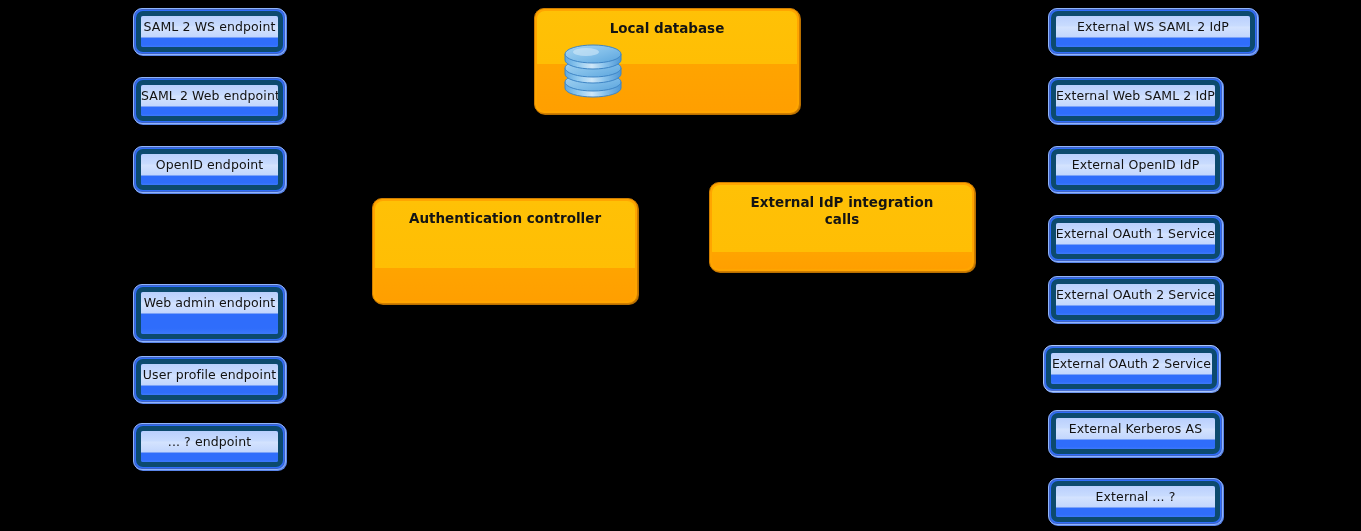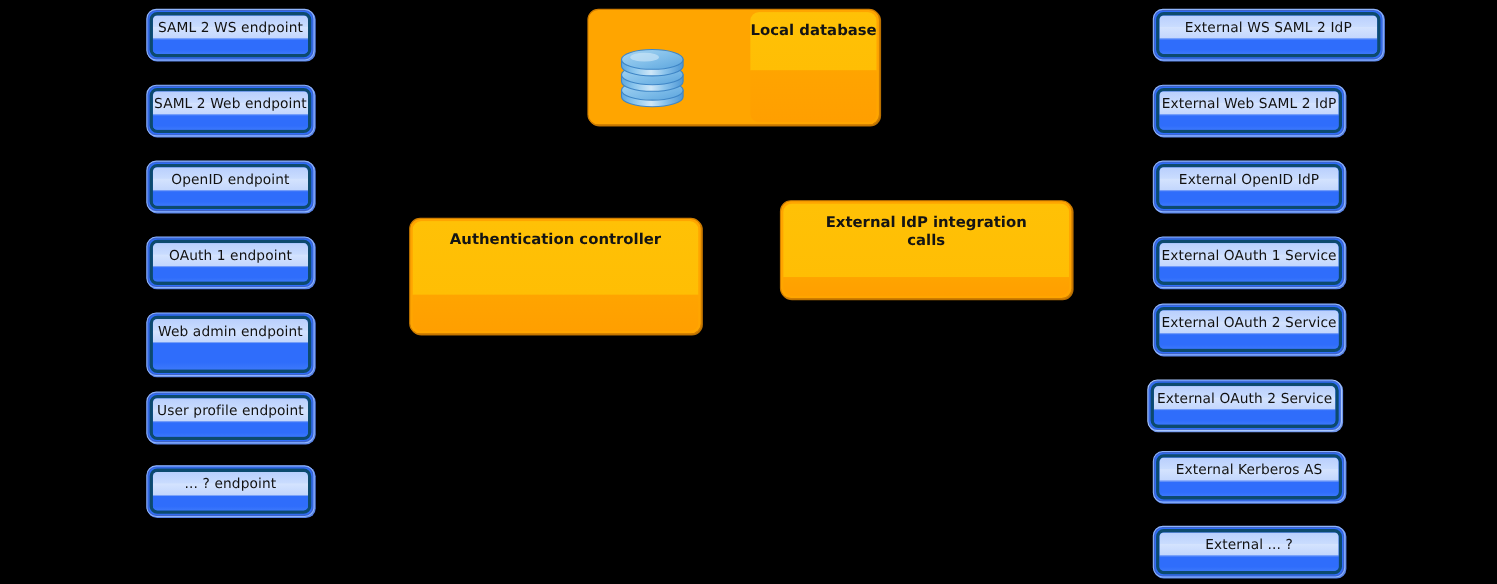--- a/index.html
+++ b/index.html
@@ -39,21 +39,21 @@
       0 0 0 1px #3f63c8 inset,
       1px 1px 0 0 #5a85e8;
     padding: 2px;
     display: flex;
     flex-direction: column;
     overflow: hidden;
   }
   .node-blue .inner {
     flex: 1 1 auto;
     border-radius: 7px;
-    border: 3px solid #0c4a6e;
+    border: 5px solid #0c4a6e;
     background: #2f6dfb;
     display: flex;
     flex-direction: column;
     overflow: hidden;
   }
   .node-blue .title-band {
     flex: 0 0 auto;
     height: 21px;
     line-height: 21px;
     text-align: center;
@@ -134,26 +134,20 @@
         <div class="title-band">SAML 2 Web endpoint</div>
         <div class="body-band"></div>
       </div>
     </div>
     <div class="node node-blue" style="left: 133px; top: 146px; width: 153px; height: 47px;">
       <div class="inner">
         <div class="title-band">OpenID endpoint</div>
         <div class="body-band"></div>
       </div>
     </div>
-    <div class="node node-blue" style="left: 133px; top: 215px; width: 153px; height: 47px;">
-      <div class="inner">
-        <div class="title-band">OAuth 1 endpoint</div>
-        <div class="body-band"></div>
-      </div>
-    </div>
     <div class="node node-blue" style="left: 133px; top: 284px; width: 153px; height: 58px;">
       <div class="inner">
         <div class="title-band">Web admin endpoint</div>
         <div class="body-band"></div>
       </div>
     </div>
     <div class="node node-blue" style="left: 133px; top: 356px; width: 153px; height: 47px;">
       <div class="inner">
         <div class="title-band">User profile endpoint</div>
         <div class="body-band"></div>
@@ -176,21 +170,21 @@
         <div class="title-band">External Web SAML 2 IdP</div>
         <div class="body-band"></div>
       </div>
     </div>
     <div class="node node-blue" style="left: 1048px; top: 146px; width: 175px; height: 47px;">
       <div class="inner">
         <div class="title-band">External OpenID IdP</div>
         <div class="body-band"></div>
       </div>
     </div>
-    <div class="node node-blue" style="left: 1048px; top: 215px; width: 175px; height: 47px;">
+    <div class="node node-blue" style="left: 1048px; top: 215px; width: 175px; height: 47px; align-items: flex-end;">
       <div class="inner">
         <div class="title-band">External OAuth 1 Service</div>
         <div class="body-band"></div>
       </div>
     </div>
     <div class="node node-blue" style="left: 1048px; top: 276px; width: 175px; height: 47px;">
       <div class="inner">
         <div class="title-band">External OAuth 2 Service</div>
         <div class="body-band"></div>
       </div>
@@ -206,21 +200,21 @@
         <div class="title-band">External Kerberos AS</div>
         <div class="body-band"></div>
       </div>
     </div>
     <div class="node node-blue" style="left: 1048px; top: 478px; width: 175px; height: 47px;">
       <div class="inner">
         <div class="title-band">External ... ?</div>
         <div class="body-band"></div>
       </div>
     </div>
-    <div class="node node-orange" style="left: 534px; top: 8px; width: 266px; height: 106px; align-items: flex-end;">
+    <div class="node node-orange" style="left: 534px; top: 8px; width: 266px; height: 106px;">
       <div class="inner">
         <div class="title-band" style="height: 44px;">Local database</div>
         <div class="body-band"></div>
       </div>
     </div>
     <div class="db-icon" style="left: 562px; top: 44px;"><svg viewBox="0 0 62 58" width="62" height="58">
         <defs>
           <linearGradient id="dbSide" x1="0" y1="0" x2="1" y2="0">
             <stop offset="0%" stop-color="#5fa8e0"></stop>
             <stop offset="22%" stop-color="#8fc8ee"></stop>

